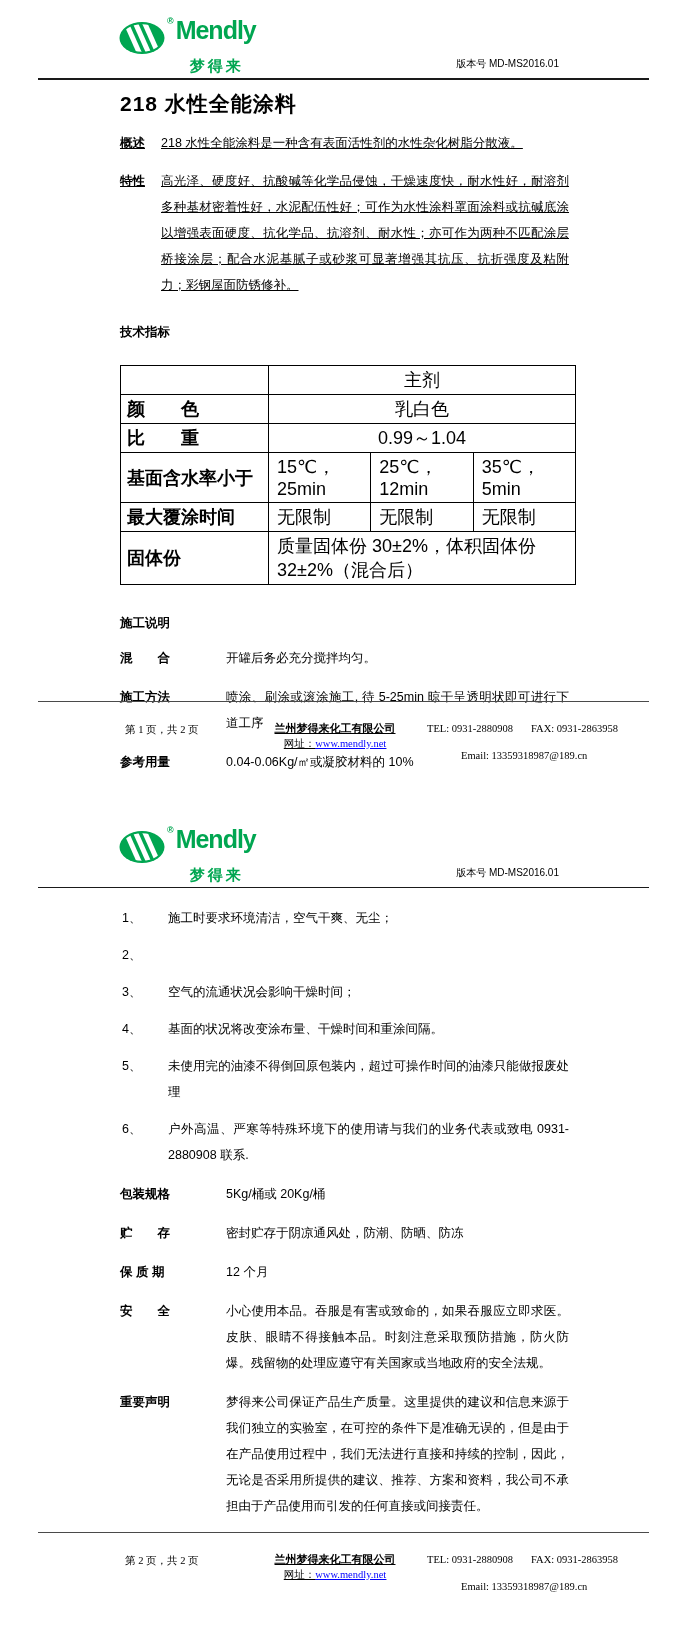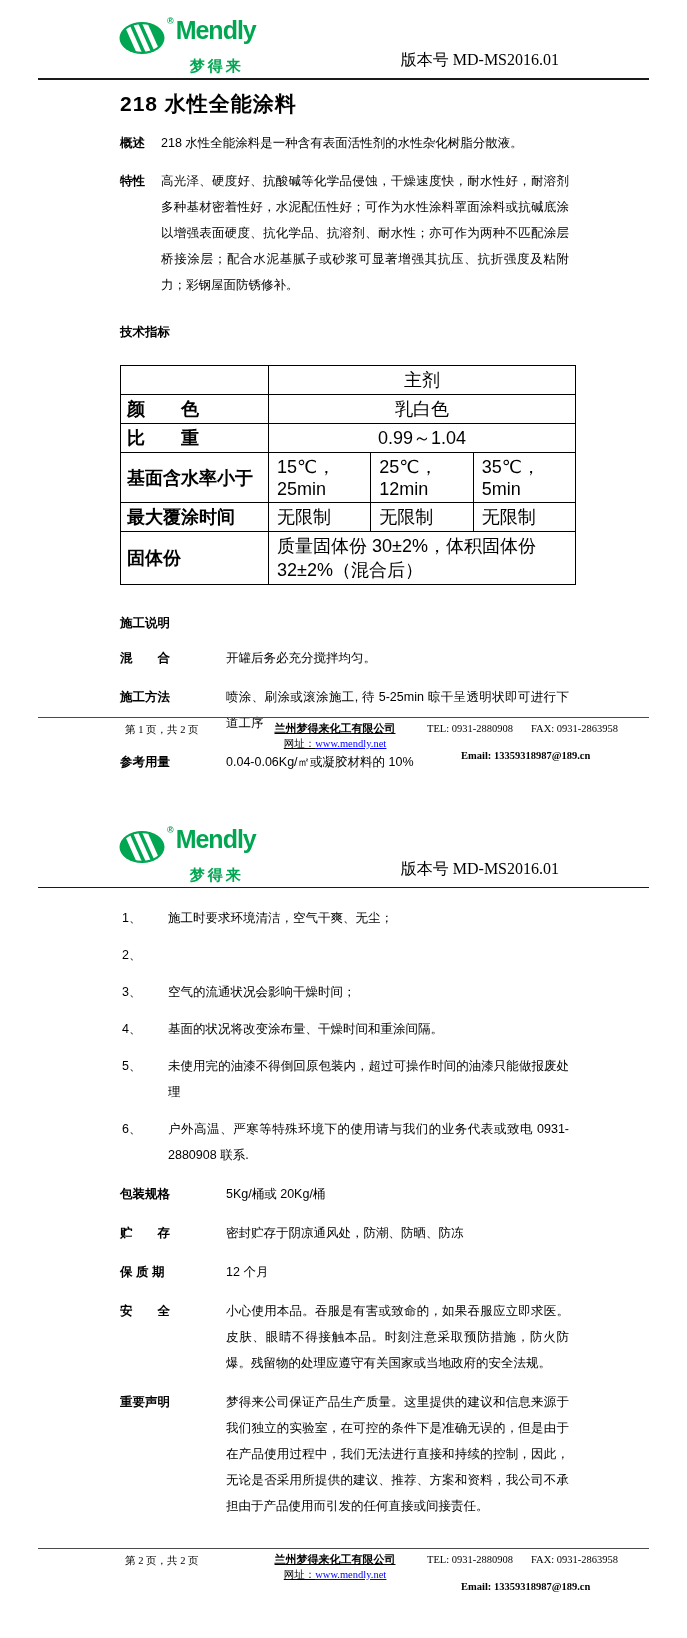--- a/index.html
+++ b/index.html
@@ -16,27 +16,27 @@
   
   .hdr { display:flex; justify-content:space-between; align-items:flex-end;
          padding:18px 128px 0 118px; }
   .page2 .hdr { padding-top:52px; }
   .logo { display:flex; align-items:flex-start; }
   .logo svg { display:block; margin-top:3px; }
   .reg { color:#00A651; font-size:9px; font-weight:bold; position:relative; top:-2px; left:1px; }
   .logo-txt { margin-left:3px; line-height:1; }
   .logo-en { color:#00A651; font-weight:bold; font-size:25px; letter-spacing:-1px; }
   .logo-cn { color:#00A651; font-weight:bold; font-size:15px; letter-spacing:3px; margin-top:15px; padding-left:14px; }
-  .version { font-size:16px; font-family:Liberation Serif, serif; padding-bottom:2px; }
+  .version { font-size:10px; font-family:Liberation Sans, sans-serif; padding-bottom:2px; }
   .hdr-rule { border-top:2px solid #1a1a1a; margin:5px 38px 0 38px; }
   .page2 .hdr-rule { border-top-width:1.5px; }
 
   
   .title { font-size:21px; font-weight:bold; margin:10px 0 0 120px; letter-spacing:1px; }
-  .kv { display:flex; margin:12px 0 0 120px; width:449px; font-size:12.5px; }
+  .kv { display:flex; margin:12px 0 0 120px; width:449px; font-size:12.5px;text-decoration:underline; }
   .kv .k { flex:0 0 41px; font-weight:bold; line-height:26px; }
   .kv .v { flex:1; line-height:26px; text-align:justify; }
   .sec-h { font-size:12.5px; font-weight:bold; margin:26px 0 0 120px; }
 
   table.spec { border-collapse:collapse; margin:24px 0 0 120px; width:456px;
                font-size:18px; table-layout:fixed; }
   table.spec td { border:1px solid #000; height:28px; padding:2px 6px; vertical-align:middle; }
   table.spec td.lbl { width:148px; font-weight:bold; }
   table.spec td.ctr { text-align:center; }
   table.spec td.cell { padding-left:8px; }
@@ -45,31 +45,31 @@
   .cons .k { flex:0 0 74px; font-weight:bold; line-height:26px; }
   .cons .v { flex:1; line-height:26px; text-align:justify;margin-left:32px; }
 
   
   .note { display:flex; margin:11px 0 0 122px; width:447px; font-size:12.5px; }
   .note .num { flex:0 0 46px; line-height:26px; }
   .note .txt { flex:1; line-height:26px; text-align:justify; }
 
   
   .footer { position:absolute; left:38px; right:38px; border-top:1.5px solid #4a4a4a;
-            padding-top:3px; display:flex; align-items:flex-start;
+            padding-top:19px; display:flex; align-items:flex-start;
             font-size:10.5px; font-family:"Liberation Serif","DejaVu Serif",serif; }
   .page1 .footer { bottom:14px; }
   .page2 .footer { bottom:46px; }
   .f-page { margin-left:87px; width:120px; padding-top:2px; }
   .f-mid { text-align:center; width:160px; margin-left:10px;text-decoration:underline; }
   .f-company { font-weight:bold; font-size:11px; }
   .f-web { margin-top:1px; }
   .f-right { margin-left:12px; padding-top:2px; }
   .f-tel { margin-right:18px; }
-  .f-email { padding-left:34px; margin-top:16px;font-weight:bold; }
+  .f-email { padding-left:34px; margin-top:16px; }
   .link { color:#0000FF; text-decoration:underline; cursor:pointer; }
 </style>
 </head>
 <body>
 
 <div class="page page1">
 
   <div class="hdr">
     <div class="logo">
       <svg width="48" height="34" viewBox="0 0 48 34">

